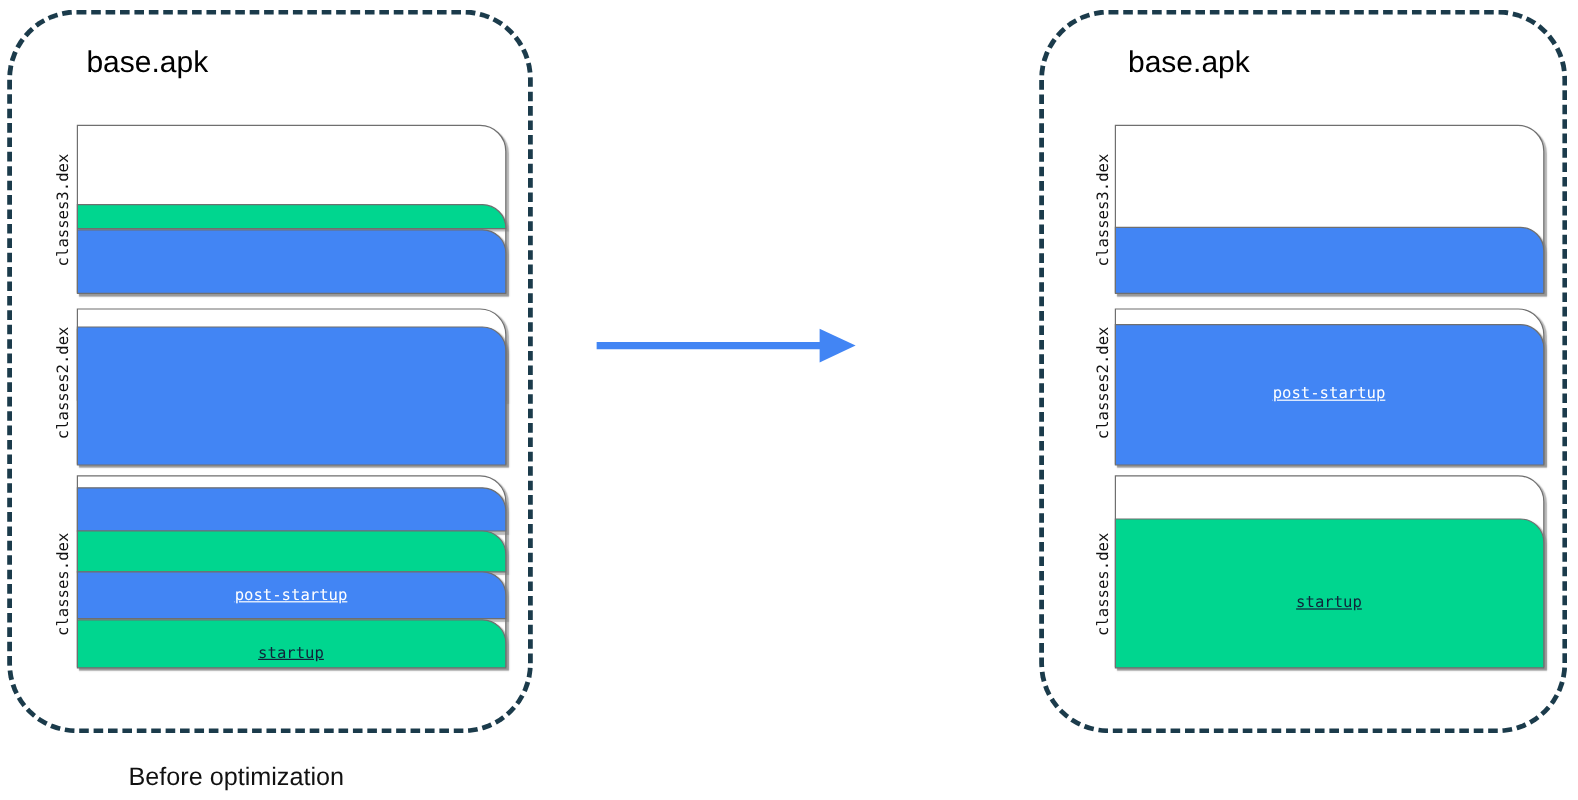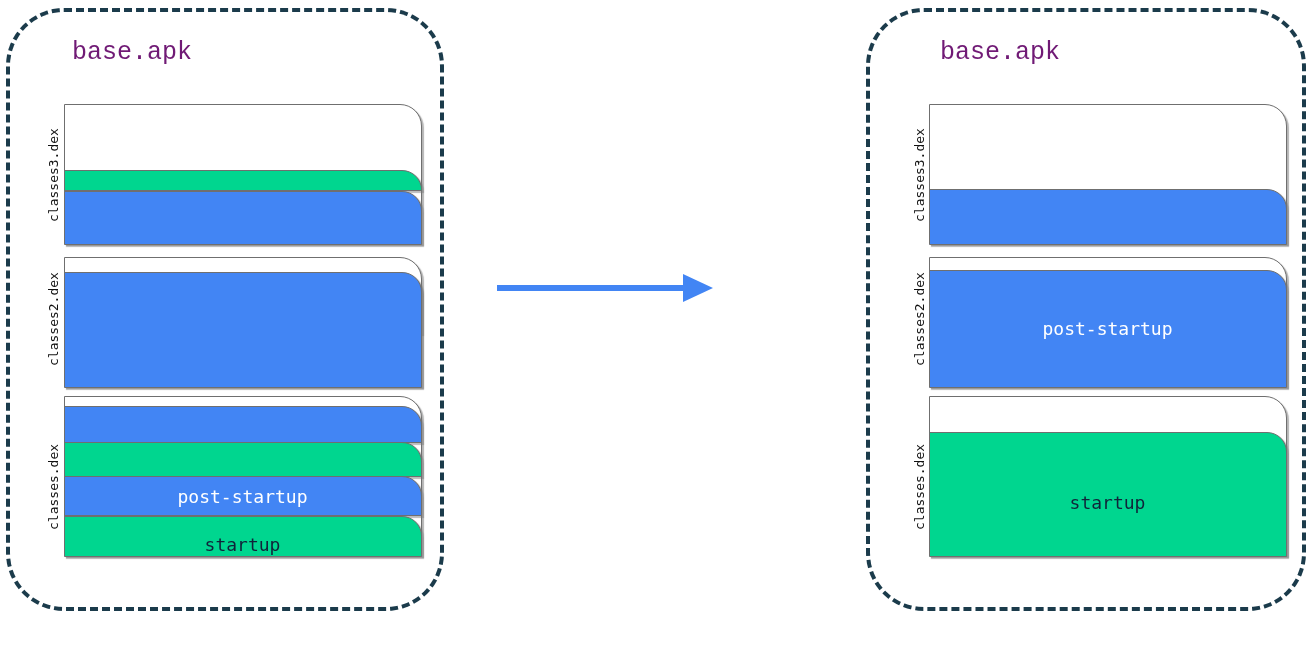--- a/index.html
+++ b/index.html
@@ -26,23 +26,23 @@
     border: 4px dashed #1b3b4b;
     border-radius: 58px;
     box-sizing: border-box;
     background: #ffffff;
   }
   .apk-box.left  { left: 6px;  top: 8px; width: 438px; height: 603px; }
   .apk-box.right { left: 866px; top: 8px; width: 440px; height: 603px; }
 
   .apk-title {
     position: absolute;
-    font-family: Liberation Mono, monospace;
+    font-family: Liberation Sans, sans-serif;
     font-size: 25px;
-    color: #701a75;
+    color: #000000;
     letter-spacing: 0px;
     white-space: nowrap;
   }
   .apk-title.left  { left: 72px;  top: 38px; }
   .apk-title.right { left: 940px; top: 38px; }
 
   
   .dex-card {
     position: absolute;
     box-sizing: border-box;
@@ -68,23 +68,24 @@
     box-sizing: border-box;
     border: 1.5px solid #6f6f6f;
     border-top-right-radius: 20px;
     display: flex;
     align-items: center;
     justify-content: center;
     box-shadow: 2px 2px 1px rgba(120,120,120,0.5);
   }
   .band-text {
     font-family: "DejaVu Sans Mono", "Liberation Mono", monospace;
-    font-size: 18px;
+    font-size: 13px;
     color: #ffffff;
     white-space: nowrap;
+    text-decoration: underline;
   }
   .band-text.dark { color: #10243a; margin-top: 17px; }
 
   
   .arrow-wrap {
     position: absolute;
     left: 497px;
     top: 268px;
     width: 220px;
     height: 40px;
@@ -139,20 +140,21 @@
       <span class="band-text dark"></span>
     </div>
     <div class="band" style="left:-1.5px; bottom:39px; width:358px; height:40px; background:#4285F4;">
       <span class="band-text">post-startup</span>
     </div>
     <div class="band" style="left:-1.5px; bottom:-1.5px; width:358px; height:41px; background:#00D68F;">
       <span class="band-text dark">startup</span>
     </div>
   </div>
 
+  <div class="caption left">Before optimization</div>
 
   <div class="arrow-wrap">
     <svg width="220" height="40" viewBox="0 0 220 40">
       <line x1="0" y1="20" x2="188" y2="20" stroke="#4285F4" stroke-width="6"></line>
       <polygon points="186,6 216,20 186,34" fill="#4285F4"></polygon>
     </svg>
   </div>
 
   <div class="apk-box right"></div>
 

